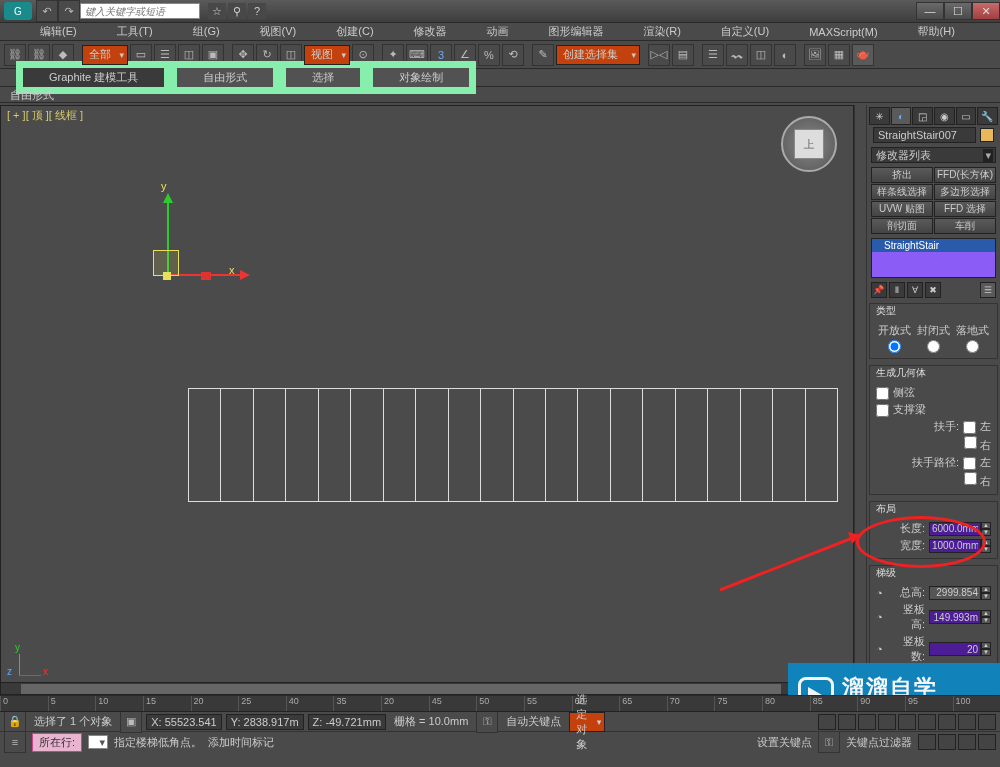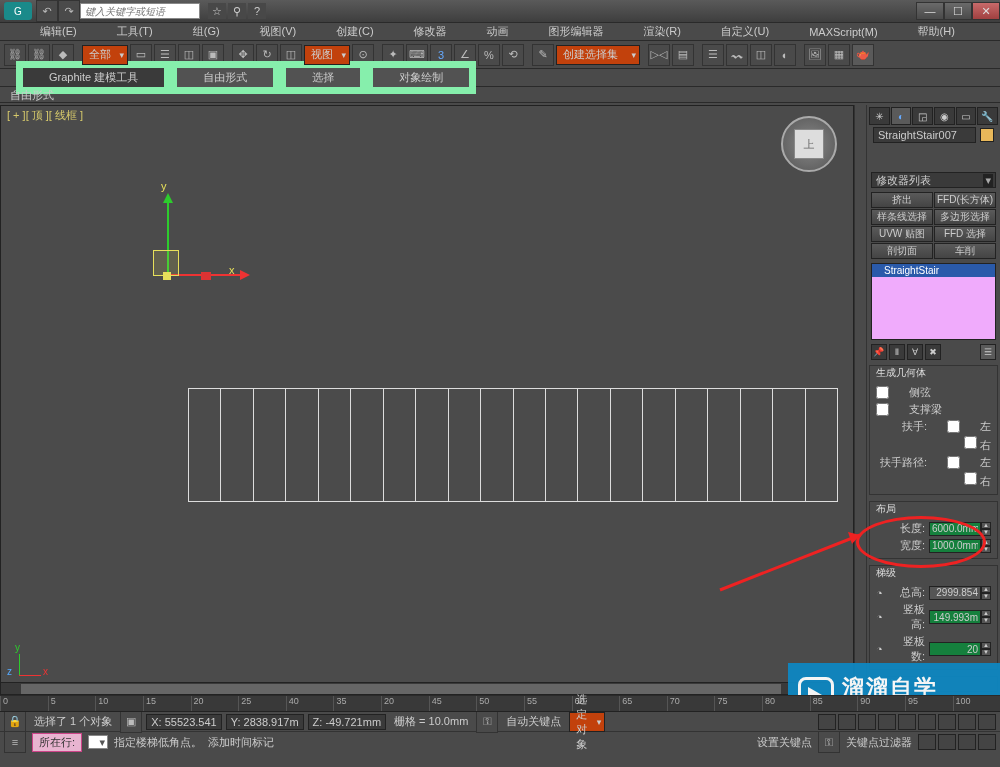--- a/index.html
+++ b/index.html
@@ -68,43 +68,43 @@
 .side-strip { width: 12px; background: #4a4a4a; border-left: 1px solid #333; }
 
 
 .cmd { width: 134px; background: #4a4a4a; border-left: 1px solid #333; overflow: hidden; display: flex; flex-direction: column; }
 .cmd-tabs { height: 20px; display: flex; gap: 1px; padding: 2px 2px 0; }
 .cmd-tabs span { flex: 1; height: 18px; background: #3a3a3a; border: 1px solid #222; display: flex; align-items: center; justify-content: center; font-size: 10px; }
 .cmd-tabs span.active { background: #5a5a5a; }
 .obj-name { height: 16px; background: #3a3a3a; border: 1px solid #222; margin: 2px 4px; padding: 0 4px; color: #ccc; display: flex; align-items: center; }
 .color-sw { width: 14px; height: 14px; background: #e8b85a; margin: 2px 4px 2px 0; border: 1px solid #222; }
 .name-row { display: flex; align-items: center; padding: 0 2px; }
-.mod-list-hdr { display: flex; align-items: center; padding: 2px 4px; margin-top: 25px; }
+.mod-list-hdr { display: flex; align-items: center; padding: 2px 4px; }
 .mod-list-hdr .drop { flex: 1; height: 16px; background: #3a3a3a; border: 1px solid #222; padding: 0 4px; display: flex; align-items: center; position: relative; }
 .mod-list-hdr .drop::after { content: "▾"; position: absolute; right: 2px; background: #222; padding: 0 2px; color: #aaa; }
 .mod-btns { display: flex; flex-wrap: wrap; gap: 1px; padding: 2px 4px; }
 .mod-btns button { flex: 1 0 48%; height: 16px; background: linear-gradient(#5a5a5a,#444); border: 1px solid #222; color: #ccc; font-size: 10px; }
-.mod-stack { margin: 2px 4px; height: 80px; background: #f0abfc; border: 1px solid #222; position: relative; }
+.mod-stack { margin: 2px 4px; height: 80px; background: #8b5cf6; border: 1px solid #222; position: relative; }
 .mod-stack .item { background: #2a5aaa; color: #fff; padding: 1px 12px; font-size: 10px; }
 .mod-stack-btns { display: flex; gap: 2px; padding: 2px 4px; }
 .mod-stack-btns span { width: 16px; height: 16px; background: #3a3a3a; border: 1px solid #222; display: flex; align-items: center; justify-content: center; font-size: 9px; }
 .mod-stack-btns span:last-child { margin-left: auto; background: #5a5a5a; }
 
 .rollout { margin: 3px 2px; border: 1px solid #333; }
 .rollout-hdr { height: 14px; background: #4a4a4a; padding: 0 6px; display: flex; align-items: center; color: #ddd; font-size: 10px; }
 .rollout-body { padding: 3px 6px; background: #4a4a4a; }
 .radio-row { display: flex; gap: 2px; margin: 2px 0; }
 .radio-row label { flex: 1; font-size: 10px; display: flex; flex-direction: column; align-items: center; gap: 2px; }
 .radio-row input { margin: 0; }
-.check-row { display: flex; align-items: center; gap: 20px; margin: 2px 0; font-size: 10px; }
+.check-row { display: flex; align-items: flex-end; gap: 4px; margin: 2px 0; font-size: 10px; }
 .check-row input { margin: 0; }
 .param-row { display: flex; align-items: center; gap: 4px; margin: 2px 0; font-size: 10px; }
 .param-row .lbl { flex: 1; text-align: right; }
 .spinner { display: flex; }
-.spinner input { width: 52px; height: 14px; background: #15803d; border: 1px solid #222; color: #ccc; font-size: 10px; padding: 0 2px; text-align: right; }
+.spinner input { width: 52px; height: 14px; background: #4c1d95; border: 1px solid #222; color: #ccc; font-size: 10px; padding: 0 2px; text-align: right; }
 .spinner .arrows { width: 10px; display: flex; flex-direction: column; }
 .spinner .arrows span { height: 7px; background: #555; border: 1px solid #222; font-size: 6px; line-height: 4px; text-align: center; }
 .sub-lbl { font-size: 10px; text-align: right; margin: 2px 0; }
 
 
 .red-ellipse { position: absolute; border: 3px solid #e22; border-radius: 50%; pointer-events: none; }
 .red-arrow { position: absolute; pointer-events: none; }
 
 
 .watermark { position: absolute; right: 0; bottom: 40px; width: 212px; height: 64px; background: #0e87c1; display: flex; align-items: center; gap: 8px; padding: 0 10px; color: #fff; opacity: 0.95; }
@@ -309,20 +309,39 @@
       <div class="item">StraightStair</div>
     </div>
     <div class="mod-stack-btns">
       <span>📌</span>
       <span>Ⅱ</span>
       <span>∀</span>
       <span>✖</span>
       <span>☰</span>
     </div>
 
+    <div class="rollout">
+      <div class="rollout-hdr">类型</div>
+      <div class="rollout-body">
+        <div class="radio-row">
+          <label>
+              <span>开放式</span>
+              <input type="radio" name="t" checked="" style="">
+            </label>
+          <label>
+              <span>封闭式</span>
+              <input type="radio" name="t" style="">
+            </label>
+          <label>
+              <span>落地式</span>
+              <input type="radio" name="t" style="">
+            </label>
+        </div>
+      </div>
+    </div>
 
     <div class="rollout">
       <div class="rollout-hdr">生成几何体</div>
       <div class="rollout-body">
         <div class="check-row">
             <input type="checkbox" style="">
             <span>侧弦</span>
           </div>
         <div class="check-row">
             <input type="checkbox" style="">

